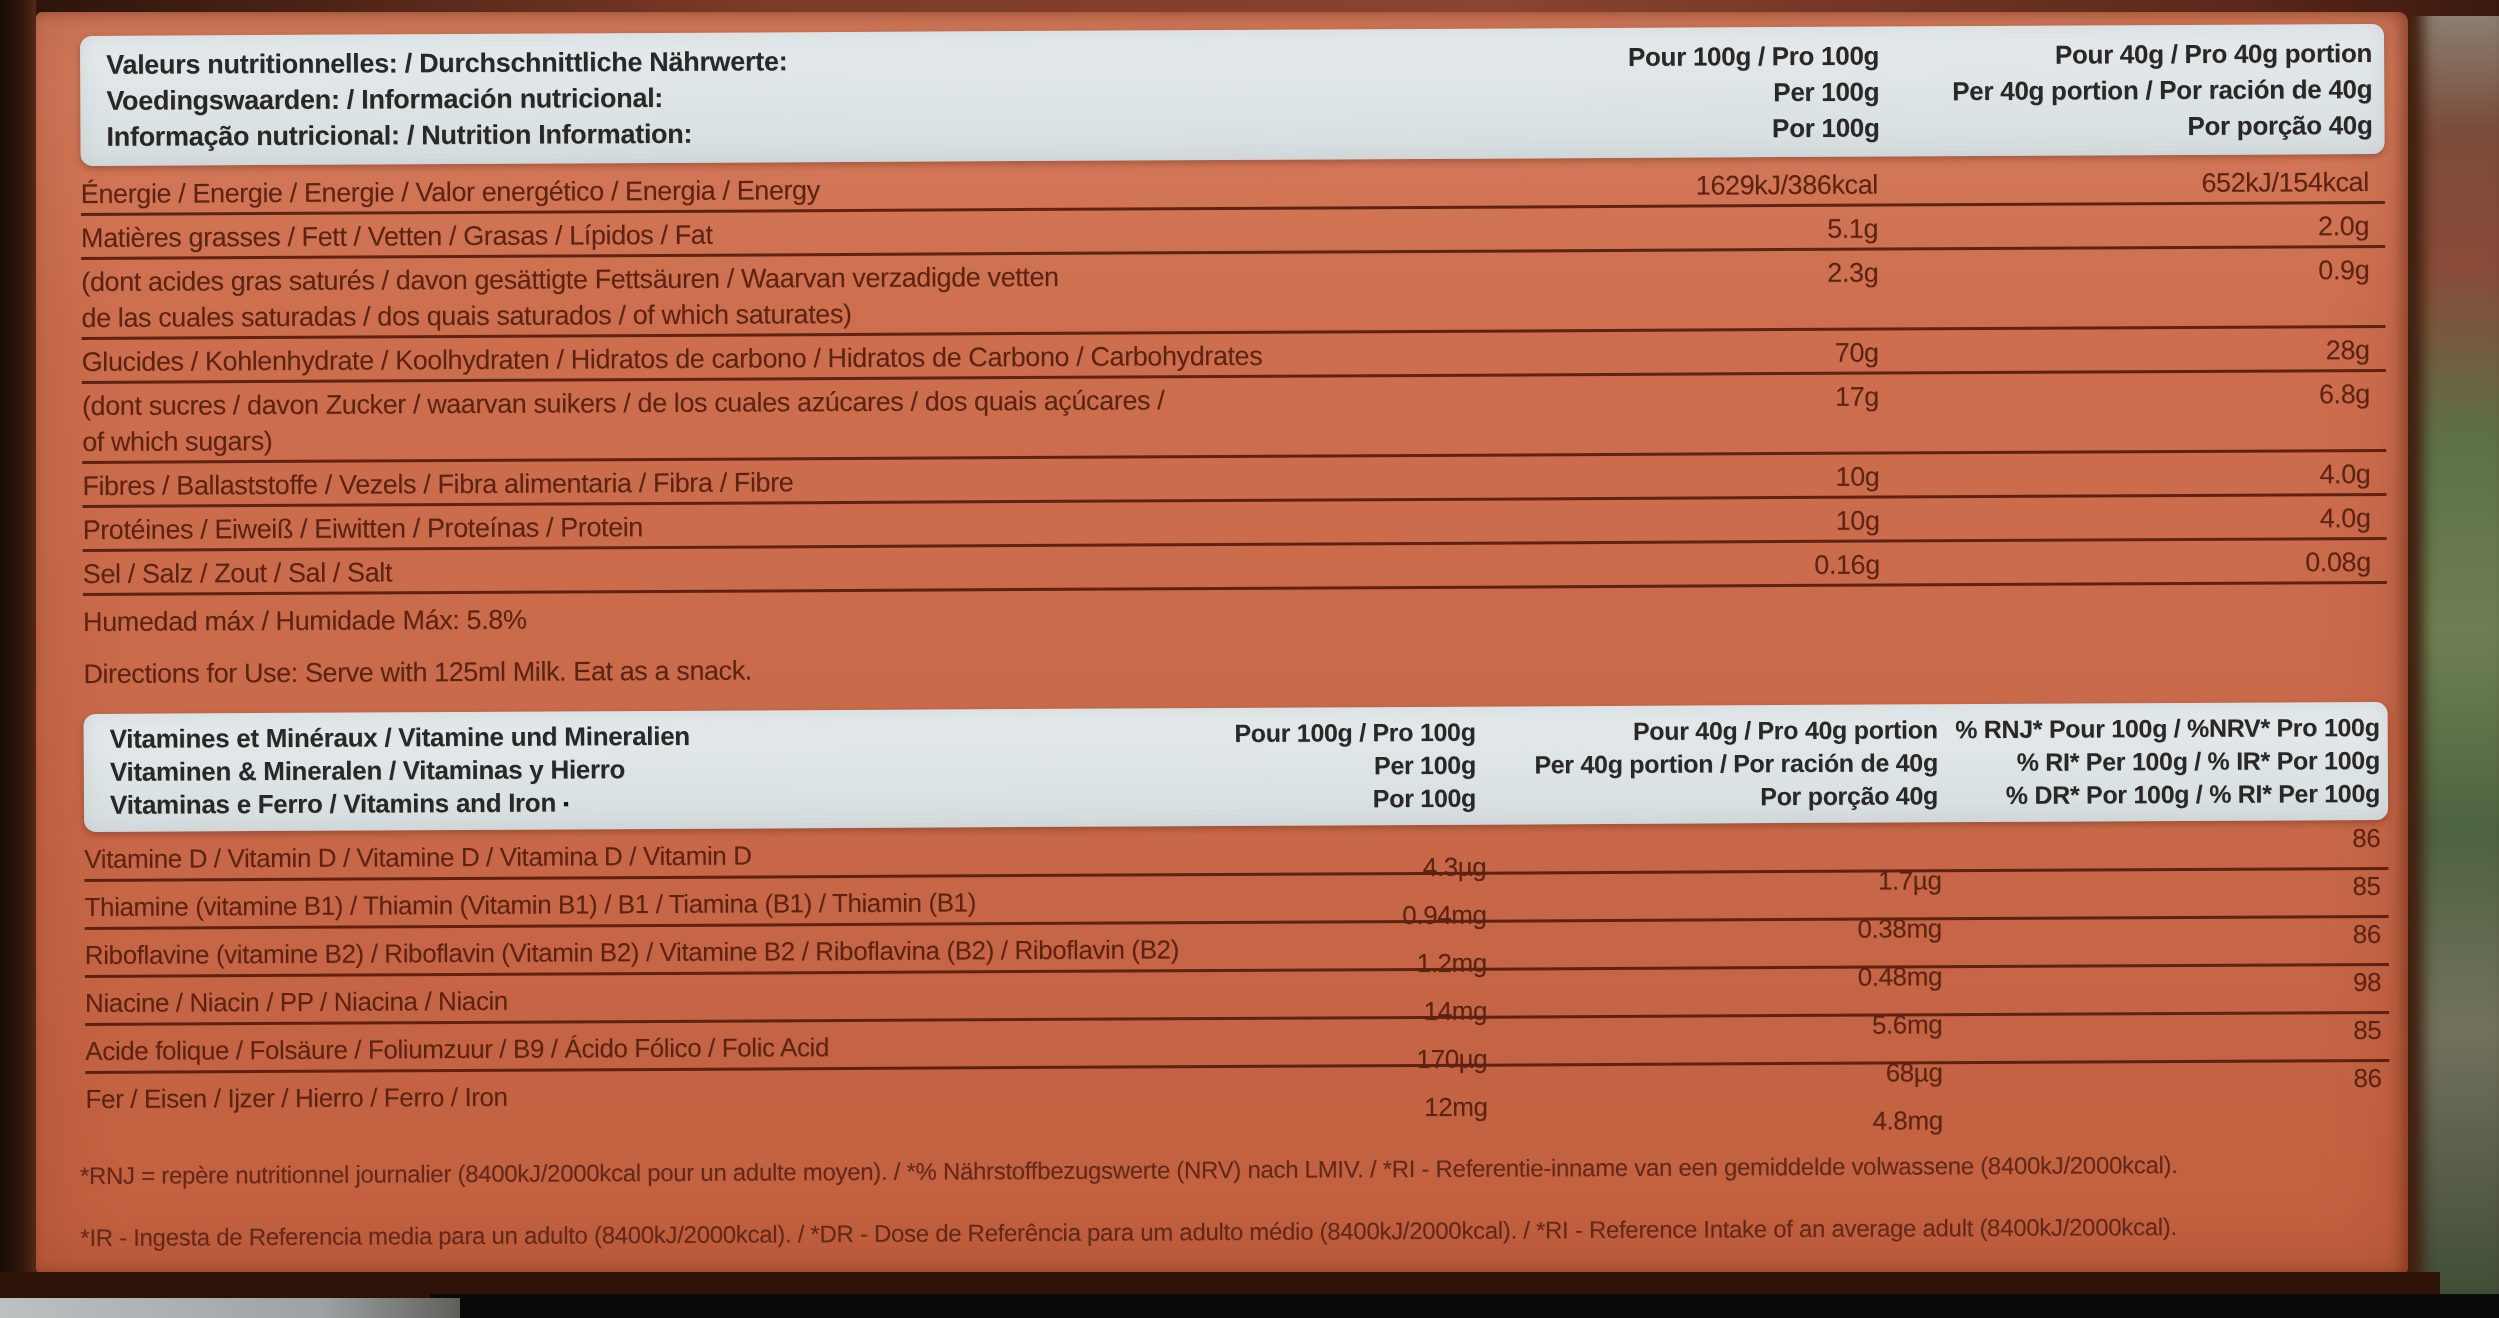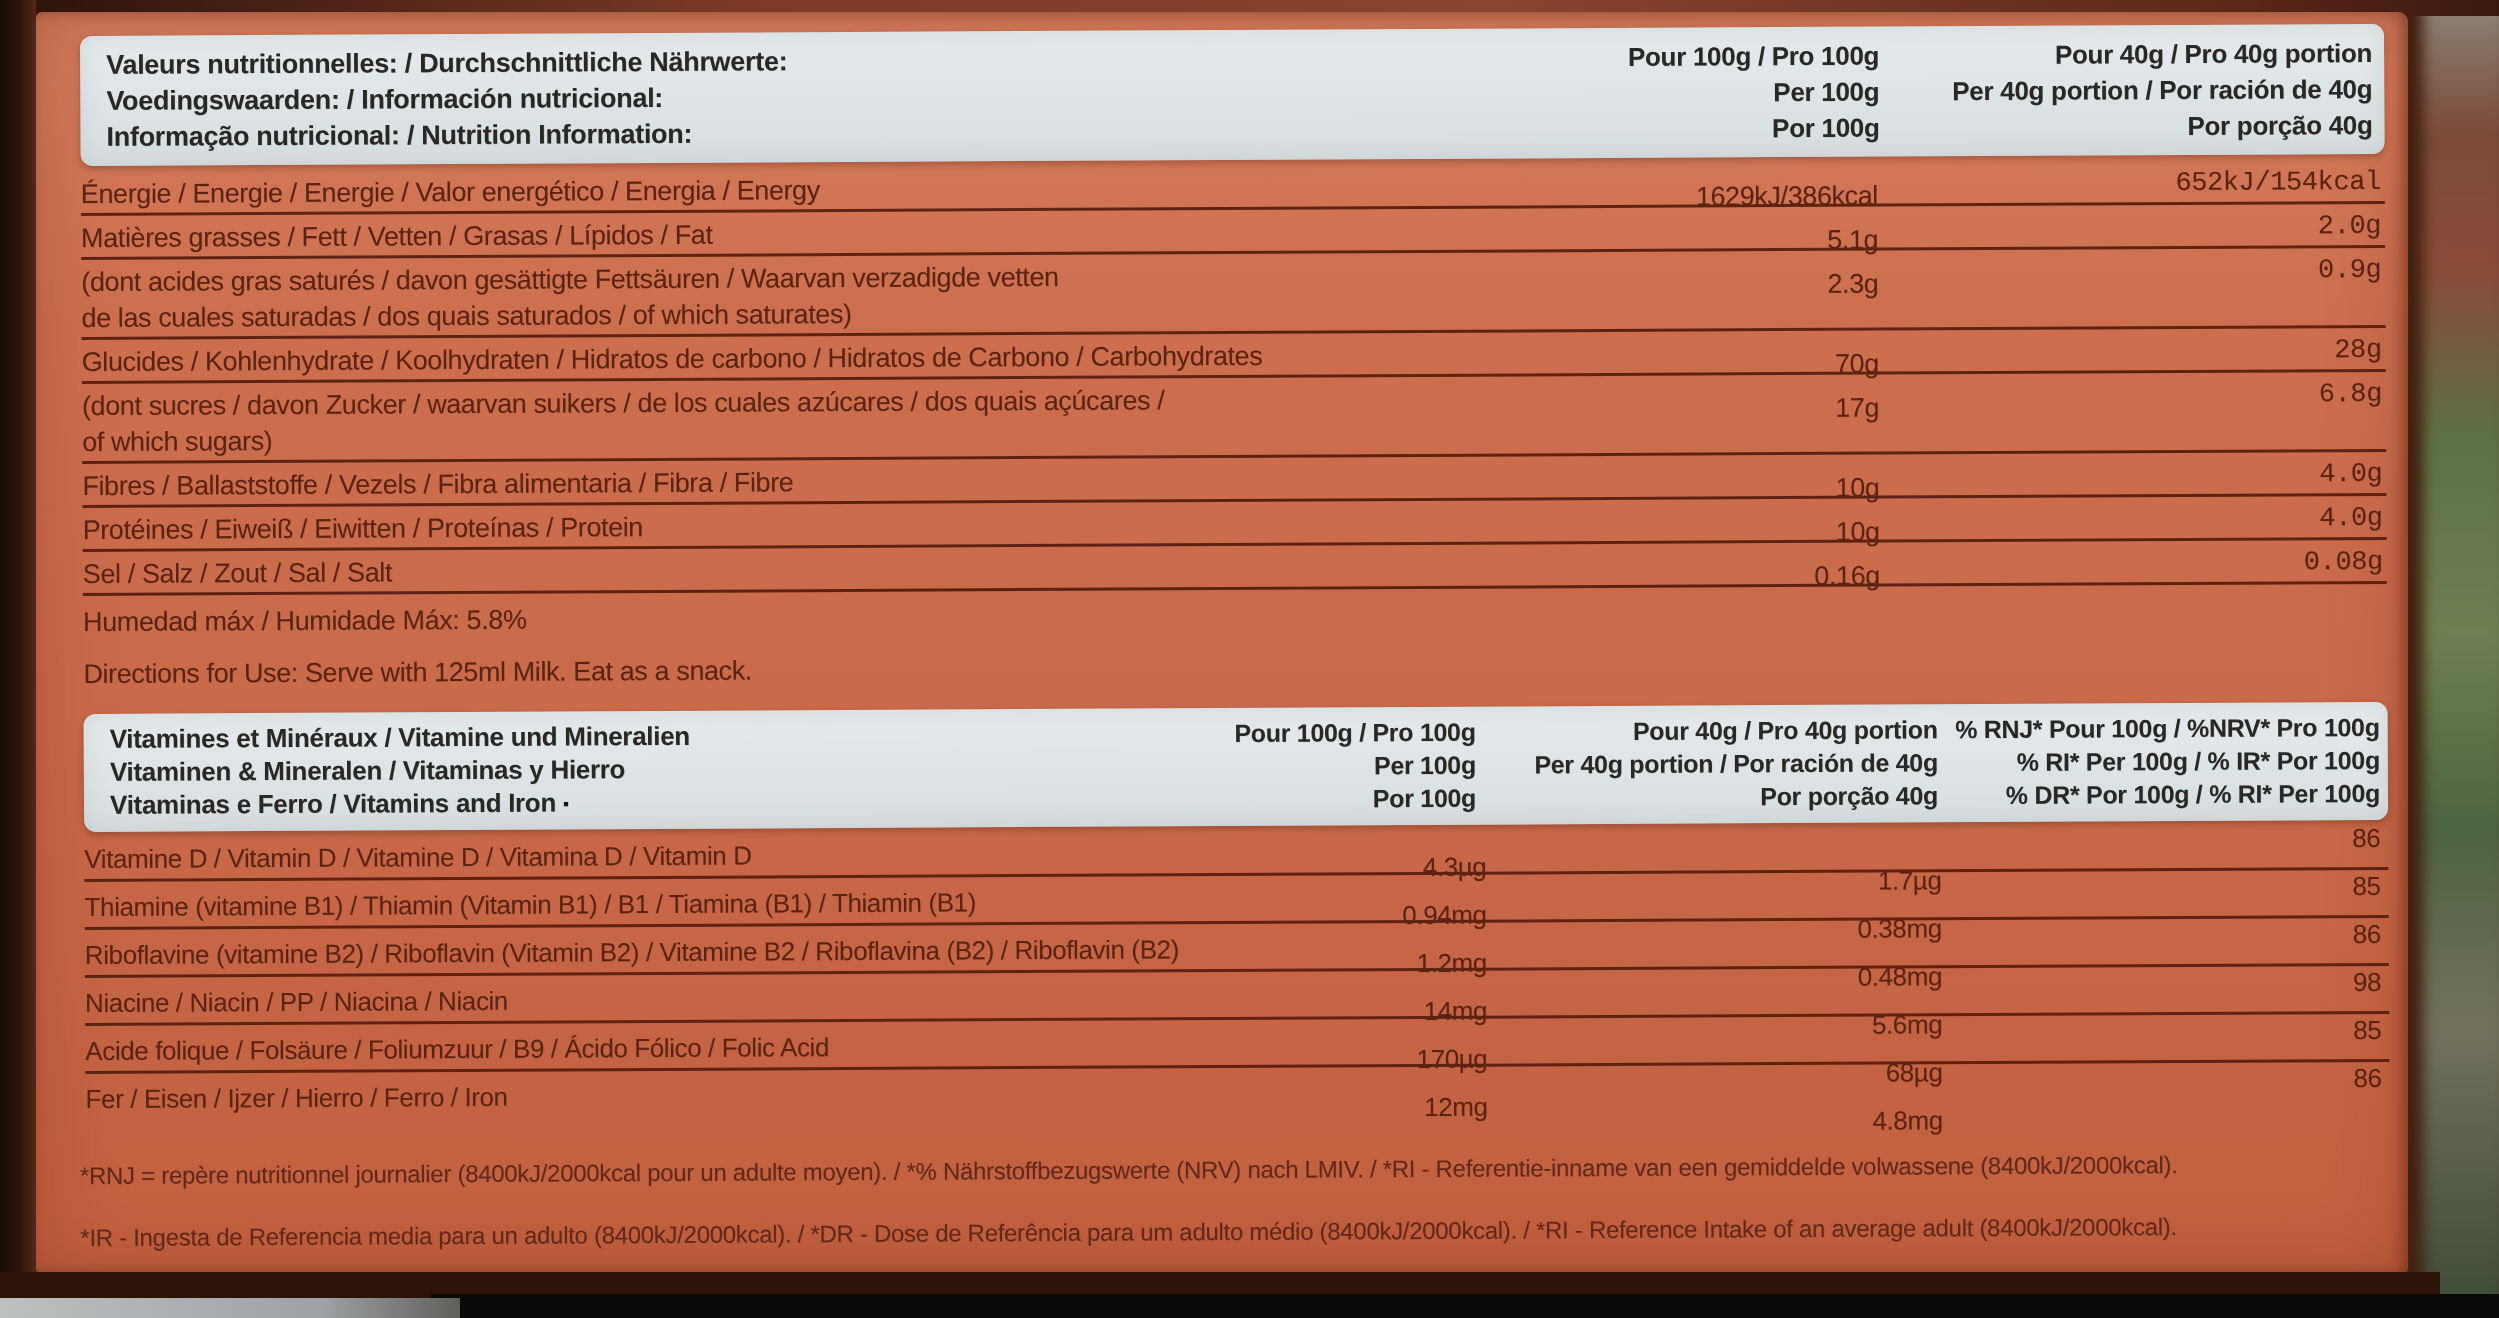--- a/index.html
+++ b/index.html
@@ -45,22 +45,22 @@
   .bar2 .colA{right:912px;}
   .bar2 .colB{right:450px;}
   .bar2 .colC{right:8px;}
   .bullet{font-size:17px;margin-left:7px;color:#141414;vertical-align:2px;}
 
   .table{margin-top:6px;}
   .t-row{position:relative;border-bottom:3px solid rgba(86,28,13,0.92);
     padding:4px 0 1px 0;font-size:27px;line-height:36px;color:#5d2312;letter-spacing:-0.4px;}
   .t-row .lbl div{min-height:0;}
   .t-row .val{position:absolute;top:4px;line-height:36px;}
-  .t-row .v100{right:507px;margin-top:11px;}
-  .t-row .v40{right:4px;font-family:Liberation Mono, monospace;}
+  .t-row .v100{right:507px;}
+  .t-row .v40{right:16px;}
 
   .plain-note{font-size:27px;line-height:36px;color:#5d2312;letter-spacing:-0.4px;}
   .note-moisture{margin-top:8px;}
   .note-directions{margin-top:16px;}
 
   .bar2{margin-top:22px;}
 
   .vtable{margin-top:2px;}
   .v-row{position:relative;border-bottom:3px solid rgba(86,28,13,0.92);
     padding:7px 0 2px 0;font-size:26px;line-height:36px;color:#5d2312;letter-spacing:-0.4px;}

